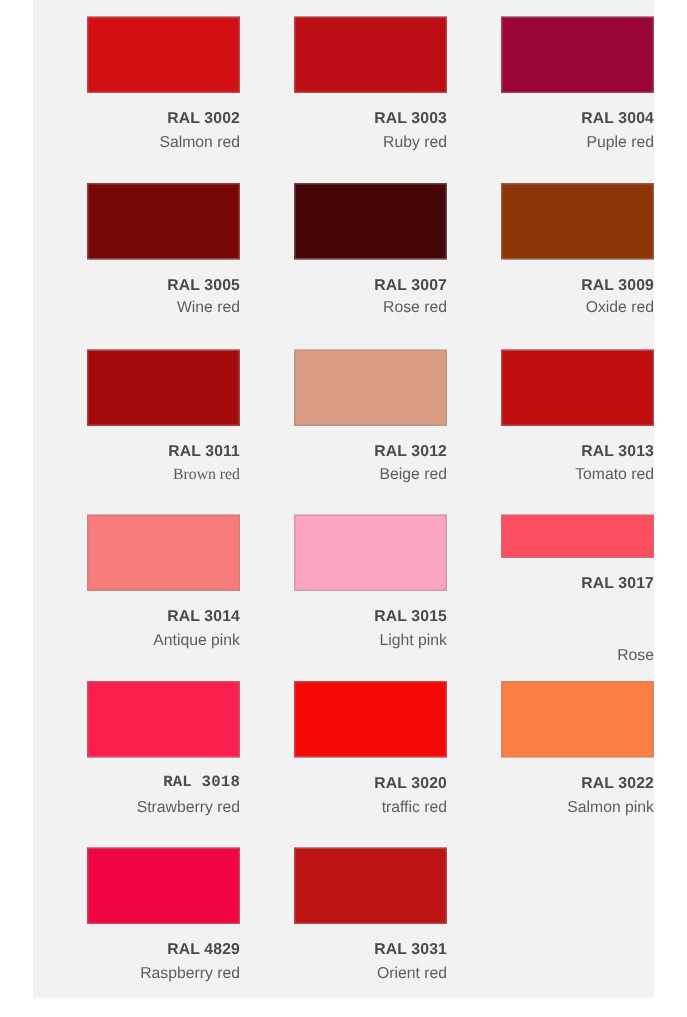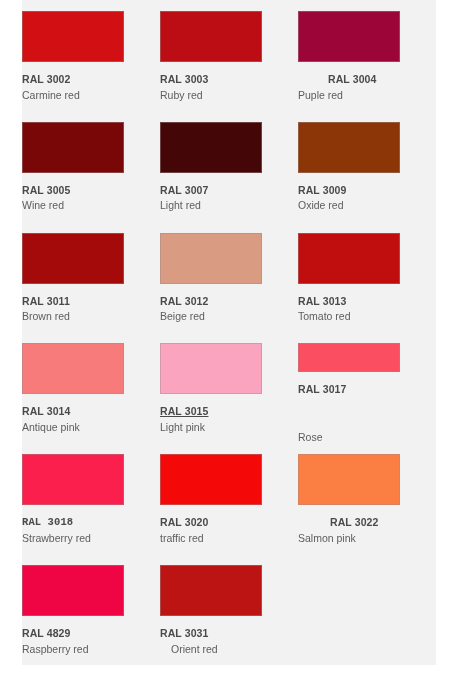--- a/index.html
+++ b/index.html
@@ -29,21 +29,21 @@
     grid-template-rows: repeat(6, 110.833px);
     width: 100%;
     height: 665px;
     box-sizing: border-box;
     padding: 0px;
   }
   .swatch-cell {
     position: relative;
     display: flex;
     flex-direction: column;
-    align-items: flex-start;
+    align-items: flex-end;
     box-sizing: border-box;
     padding-top: 11px;
   }
   .swatch-chip {
     width: 102px;
     height: 51px;
     box-sizing: border-box;
     border: 0.5px solid rgba(160,140,140,0.45);
   }
   .swatch-code {
@@ -67,70 +67,70 @@
   }
 </style>
 </head>
 <body style="background: rgb(255, 255, 255);">
 
 <div id="chart-card" style="background: rgb(242, 242, 242);">
   <div id="swatch-grid">
       <div class="swatch-cell">
         <div class="swatch-chip" style="background-color: rgb(210, 16, 20);"></div>
         <div class="swatch-code" style="color: rgb(74, 74, 74);">RAL 3002</div>
-        <div class="swatch-name" style="color: rgb(93, 93, 93);">Carmine red</div>
+        <div class="swatch-name" style="color: rgb(93, 93, 93);">Salmon red</div>
       </div>
       <div class="swatch-cell">
         <div class="swatch-chip" style="background-color: rgb(188, 13, 20);"></div>
         <div class="swatch-code" style="color: rgb(74, 74, 74);">RAL 3003</div>
         <div class="swatch-name" style="color: rgb(93, 93, 93);">Ruby red</div>
       </div>
       <div class="swatch-cell">
         <div class="swatch-chip" style="background-color: rgb(155, 5, 56);"></div>
         <div class="swatch-code" style="color: rgb(74, 74, 74); padding-left: 30px;">RAL 3004</div>
         <div class="swatch-name" style="color: rgb(93, 93, 93);">Puple red</div>
       </div>
       <div class="swatch-cell">
         <div class="swatch-chip" style="background-color: rgb(122, 7, 7);"></div>
         <div class="swatch-code" style="color: rgb(74, 74, 74);">RAL 3005</div>
         <div class="swatch-name" style="color: rgb(93, 93, 93);">Wine red</div>
       </div>
       <div class="swatch-cell">
         <div class="swatch-chip" style="background-color: rgb(68, 6, 6);"></div>
         <div class="swatch-code" style="color: rgb(74, 74, 74);">RAL 3007</div>
-        <div class="swatch-name" style="color: rgb(93, 93, 93);">Light red</div>
+        <div class="swatch-name" style="color: rgb(93, 93, 93);">Rose red</div>
       </div>
       <div class="swatch-cell">
         <div class="swatch-chip" style="background-color: rgb(140, 54, 8);"></div>
         <div class="swatch-code" style="color: rgb(74, 74, 74);">RAL 3009</div>
         <div class="swatch-name" style="color: rgb(93, 93, 93);">Oxide red</div>
       </div>
       <div class="swatch-cell">
         <div class="swatch-chip" style="background-color: rgb(165, 10, 10);"></div>
         <div class="swatch-code" style="color: rgb(74, 74, 74);">RAL 3011</div>
-        <div class="swatch-name" style="color: rgb(93, 93, 93);">Brown red</div>
+        <div class="swatch-name" style="color: rgb(93, 93, 93); font-family: Liberation Serif, serif;">Brown red</div>
       </div>
       <div class="swatch-cell">
         <div class="swatch-chip" style="background-color: rgb(217, 155, 130);"></div>
         <div class="swatch-code" style="color: rgb(74, 74, 74);">RAL 3012</div>
         <div class="swatch-name" style="color: rgb(93, 93, 93);">Beige red</div>
       </div>
       <div class="swatch-cell">
         <div class="swatch-chip" style="background-color: rgb(192, 13, 13);"></div>
         <div class="swatch-code" style="color: rgb(74, 74, 74);">RAL 3013</div>
         <div class="swatch-name" style="color: rgb(93, 93, 93);">Tomato red</div>
       </div>
       <div class="swatch-cell">
         <div class="swatch-chip" style="background-color: rgb(248, 123, 123);"></div>
         <div class="swatch-code" style="color: rgb(74, 74, 74);">RAL 3014</div>
         <div class="swatch-name" style="color: rgb(93, 93, 93);">Antique pink</div>
       </div>
       <div class="swatch-cell">
         <div class="swatch-chip" style="background-color: rgb(251, 164, 192);"></div>
-        <div class="swatch-code" style="color: rgb(74, 74, 74); text-decoration: underline;">RAL 3015</div>
+        <div class="swatch-code" style="color: rgb(74, 74, 74);">RAL 3015</div>
         <div class="swatch-name" style="color: rgb(93, 93, 93);">Light pink</div>
       </div>
       <div class="swatch-cell">
         <div class="swatch-chip" style="background-color: rgb(251, 78, 96);"></div>
         <div class="swatch-code" style="color: rgb(74, 74, 74);">RAL 3017</div>
         <div class="swatch-name" style="color: rgb(93, 93, 93); margin-top: 36px;">Rose</div>
       </div>
       <div class="swatch-cell">
         <div class="swatch-chip" style="background-color: rgb(250, 31, 76);"></div>
         <div class="swatch-code" style="color: rgb(74, 74, 74); font-family: Liberation Mono, monospace;">RAL 3018</div>

